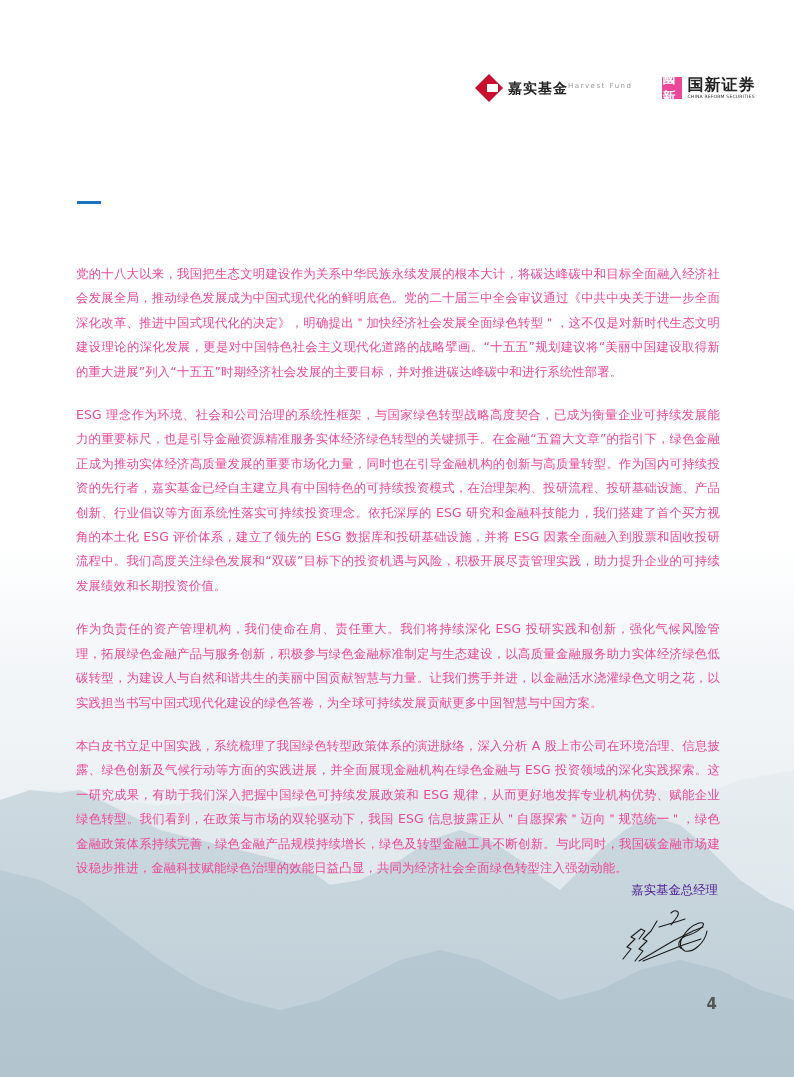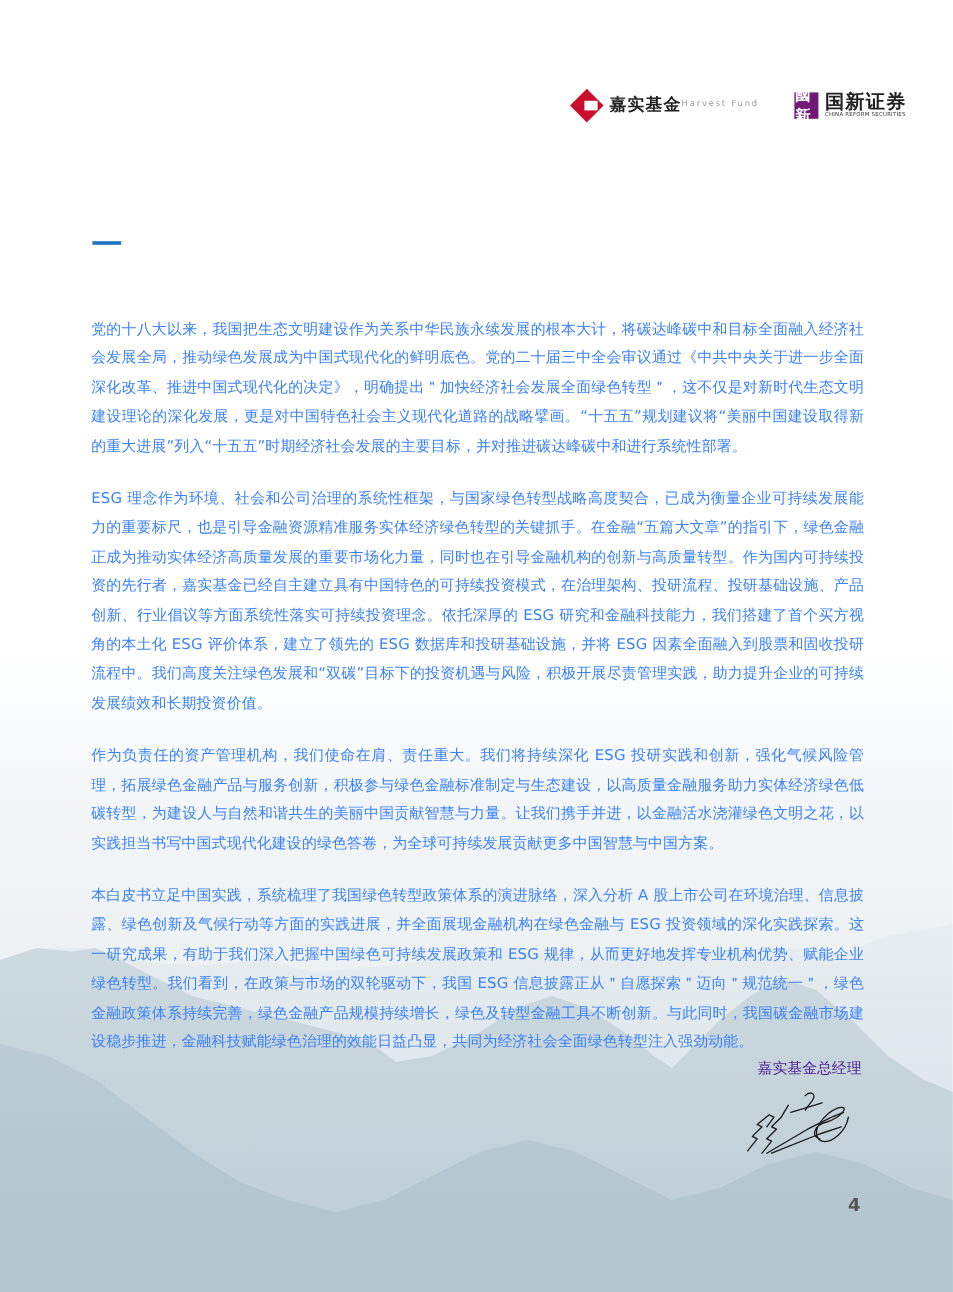--- a/index.html
+++ b/index.html
@@ -15,32 +15,32 @@
   .content { position: absolute; left: 0; top: 0; width: 794px; height: 1077px; z-index: 1; }
 
   .logos { position: absolute; top: 71px; left: 474px; height: 34px; display: flex; align-items: center; }
   .logo-harvest { display: flex; align-items: center; }
   .harvest-mark { width: 30px; height: 30px; position: relative; }
   .harvest-text { margin-left: 4px; display: flex; flex-direction: row; line-height: 1; }
   .harvest-cn { font-size: 14px; font-weight: bold; color: #222; letter-spacing: 1px; }
   .harvest-en { font-size: 7px; color: #999; letter-spacing: 1.5px; margin-top: 2px; }
 
   .logo-cr { display: flex; align-items: center; margin-left: 30px; }
-  .cr-mark { width: 20px; height: 22px; background: #701a75; color: #fff; font-size: 13px; font-weight: bold;
+  .cr-mark { width: 20px; height: 22px; background: #ec4899; color: #fff; font-size: 13px; font-weight: bold;
              display: flex; align-items: center; justify-content: center; }
   .cr-text { margin-left: 5px; display: flex; flex-direction: column; line-height: 1; }
   .cr-cn { font-size: 16px; font-weight: bold; color: #222; letter-spacing: 1px; }
   .cr-en { font-size: 4.5px; color: #333; margin-top: 2px; letter-spacing: 0.2px; }
 
   .title { position: absolute; left: 76px; top: 145px; font-size: 28px; font-weight: bold; color: #1a74c2;
            letter-spacing: 2px; margin: 0; }
   .title-rule { position: absolute; left: 77px; top: 201px; width: 24px; height: 3px; background: #1a74c2; }
 
   .body-text { position: absolute; left: 76px; top: 262px; width: 644px; }
-  .para { font-size: 12.4px; line-height: 24.4px; color: #3b82f6; text-align: justify; margin: 0 0 19px 0;
+  .para { font-size: 12.4px; line-height: 24.4px; color: #ec4899; text-align: justify; margin: 0 0 19px 0;
           letter-spacing: 0.15px; }
 
   .sign-block { position: absolute; right: 76px; top: 882px; text-align: right; }
   .sign-title { font-size: 12.4px; color: #4c1d95; }
   .signature { display: block; margin-top: 2px; margin-left: auto; }
 
   .page-num { position: absolute; right: 77px; top: 995px; font-size: 15px; color: #555; font-weight: bold; }
 </style>
 </head>
 <body>

